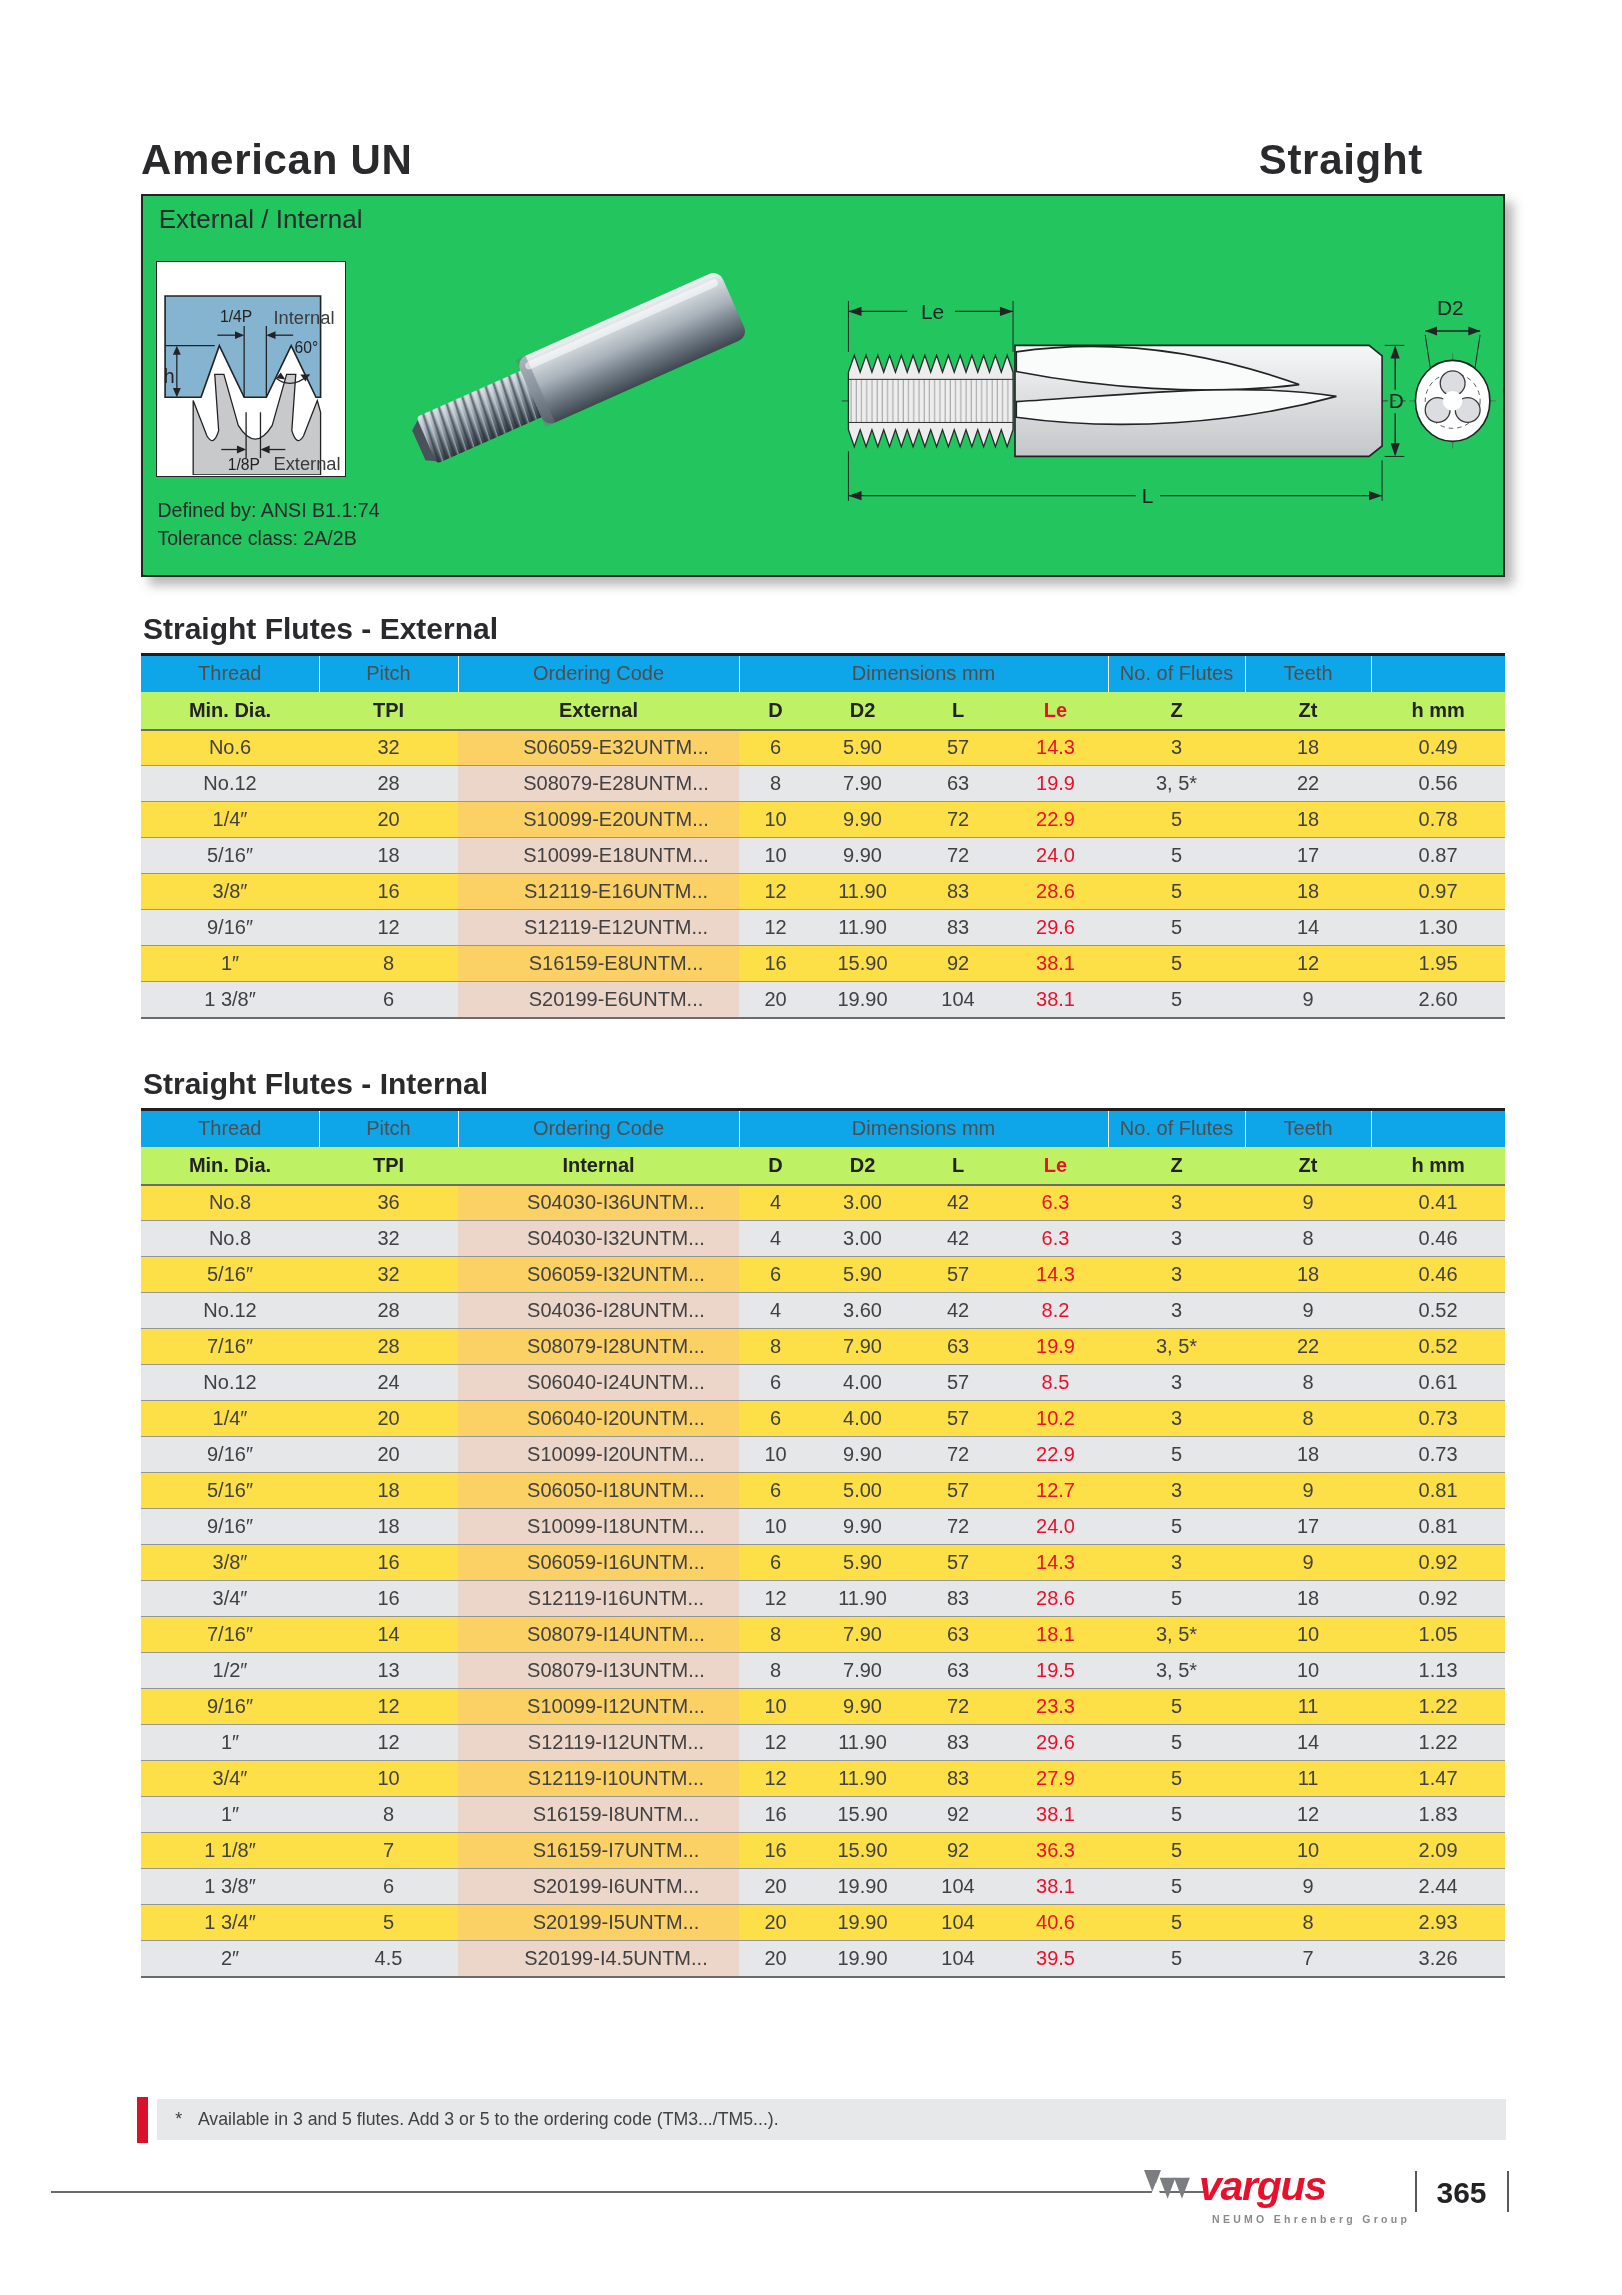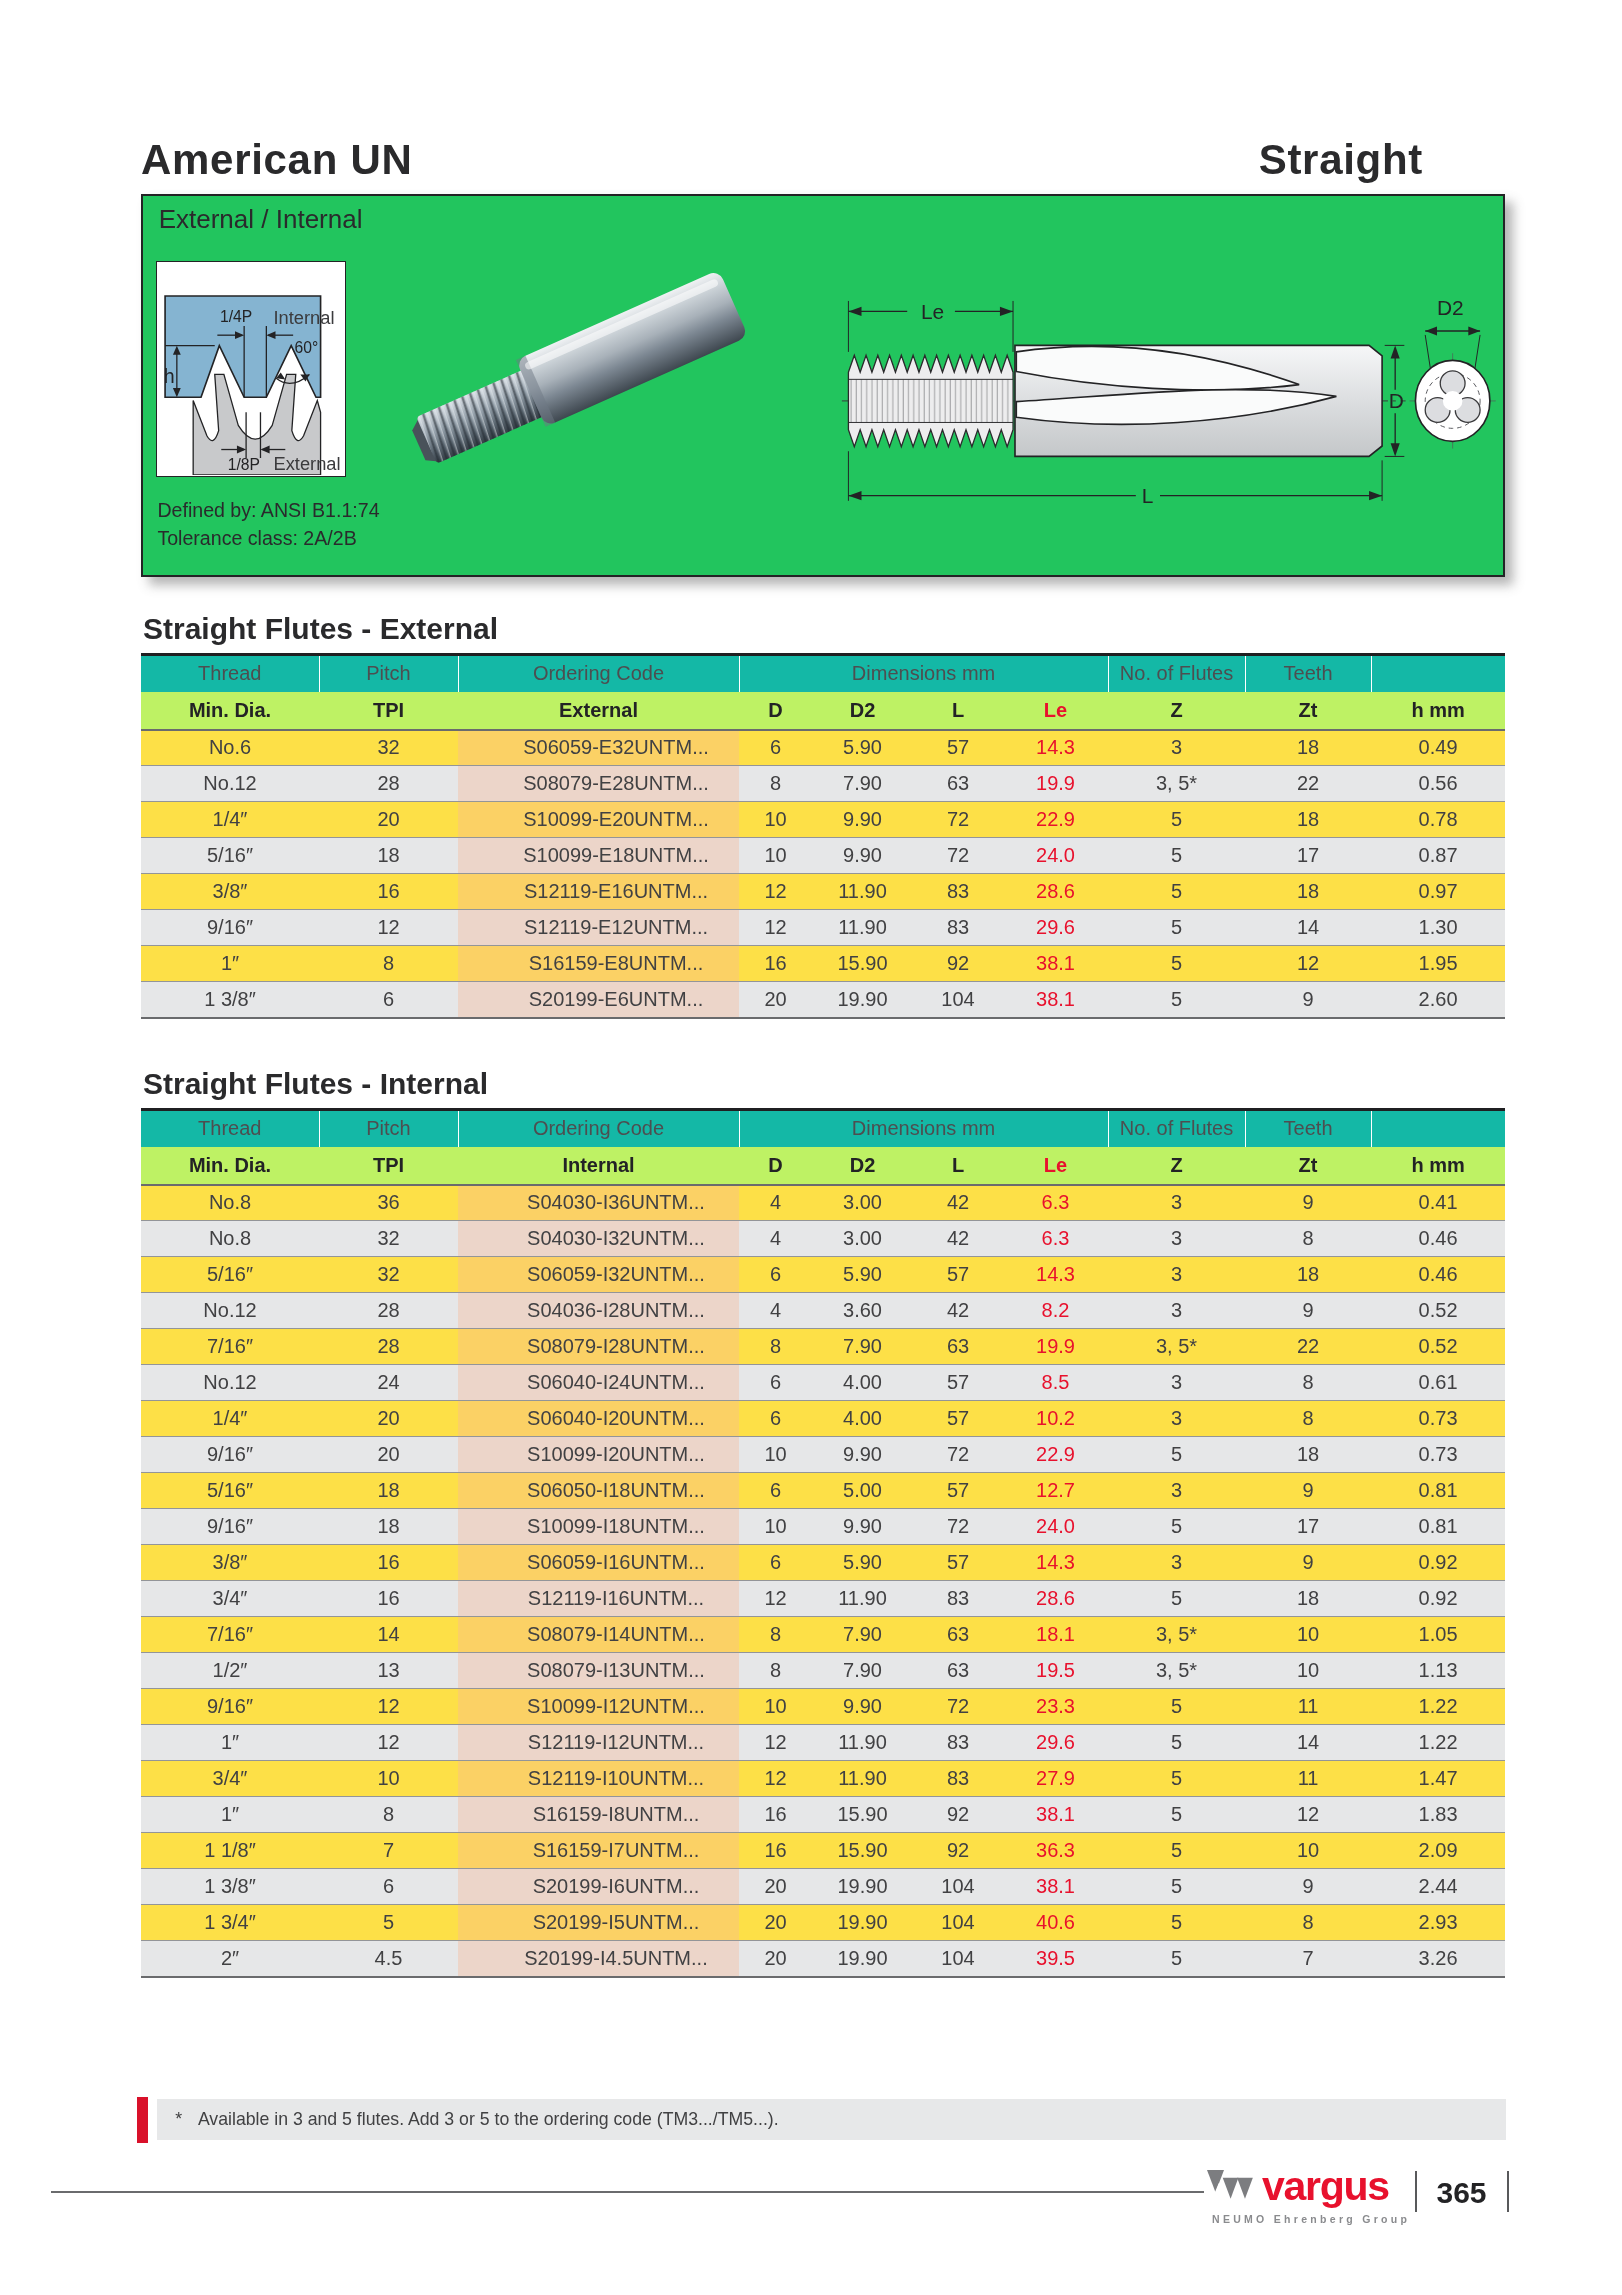--- a/index.html
+++ b/index.html
@@ -32,40 +32,40 @@
   .cat-table { position:absolute; left:141px; width:1364px; border-collapse:collapse; table-layout:fixed;
       border-top:3.9px solid #1f1f21; border-bottom:2.6px solid #6a6b6d; font-size:20px; }
   #ext-table { top:653px; }
   #int-table { top:1108px; }
 
   col.c-thread{width:178px;} col.c-pitch{width:139px;} col.c-code{width:281px;}
   col.c-d{width:73px;} col.c-d2{width:101px;} col.c-l{width:90px;} col.c-le{width:105px;}
   col.c-z{width:137px;} col.c-zt{width:126px;} col.c-h{width:134px;}
 
   .cat-table th { font-weight:400; }
-  .group-row th { background:#14b8a6; height:37px; color:#4d4e50; border-left:1.3px solid #fff; font-size:20px; }
+  .group-row th { background:#0ea5e9; height:37px; color:#4d4e50; border-left:1.3px solid #fff; font-size:20px; }
   .group-row th:first-child { border-left:none; }
   .sub-row th { background:#bef264; height:38px; color:#232325; font-weight:700; border-bottom:2.6px solid #6a6b6d; }
   .sub-row th.c-le { color:#e8112d; }
 
   .cat-table td { height:36px; text-align:center; color:#414143; }
   .cat-table tbody tr { background:#fde047; border-top:1.3px solid #939598; }
   .cat-table tbody tr:nth-child(even) { background:#e6e7e8; }
   .cat-table td.c-code { background:rgba(246,185,150,0.38);padding-left:35px; }
   .cat-table td.c-le { color:#e8112d; }
 
   
   .footnote-bar { position:absolute; left:137px; top:2097px; width:10.5px; height:46px; background:#d9112a; }
   .footnote-box { position:absolute; left:157px; top:2099px; width:1349px; height:41px; background:#e7e8e9;
       display:flex; align-items:center; font-size:17.7px; color:#414143; }
   .footnote-box .star { margin-left:18.3px; margin-right:15.7px; }
 
   
   .footer-rule { position:absolute; left:51px; top:2191px; width:1153px; height:2px; background:#6a6b6d; }
-  .brand { position:absolute; left:1207px; top:2167px; width:209px; height:51px; display:flex; align-items:flex-start; }
+  .brand { position:absolute; left:1144px; top:2167px; width:209px; height:51px; display:flex; align-items:flex-start;font-style:italic; }
   .brand-chevrons { width:55px; height:38px; margin-top:2.6px; }
   .brand-word { font-size:41px; font-weight:700; color:#e8112d; letter-spacing:-1.3px; line-height:38px; }
   .brand-sub { position:absolute; left:1212px; top:2213px; font-size:10.5px; font-weight:700; letter-spacing:3.3px; color:#8a8b8e; }
   .footer-div { position:absolute; top:2171px; width:2px; height:41px; background:#58595b; }
   #footer-div-1 { left:1415px; }
   #footer-div-2 { left:1507px; }
   .page-number { position:absolute; left:1425px; top:2176px; width:73px; text-align:center; font-size:30px; font-weight:700; color:#232325; }
 
   
   .side-tab { position:absolute; left:1546px; top:1237px; width:77px; height:226px; background:#ec7c3e;

